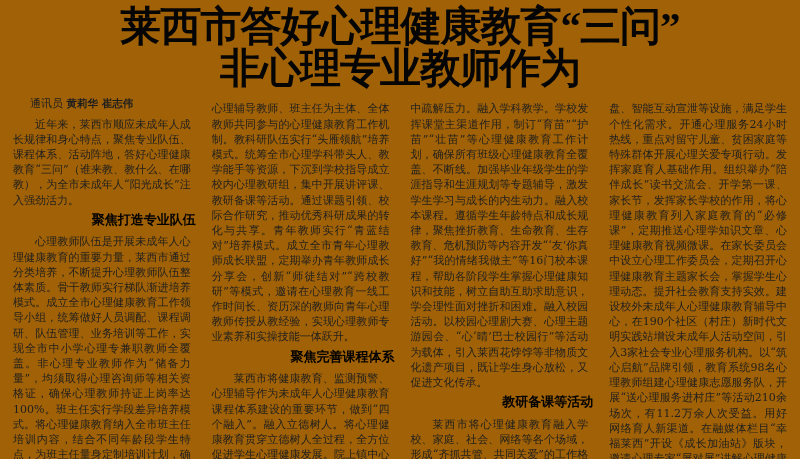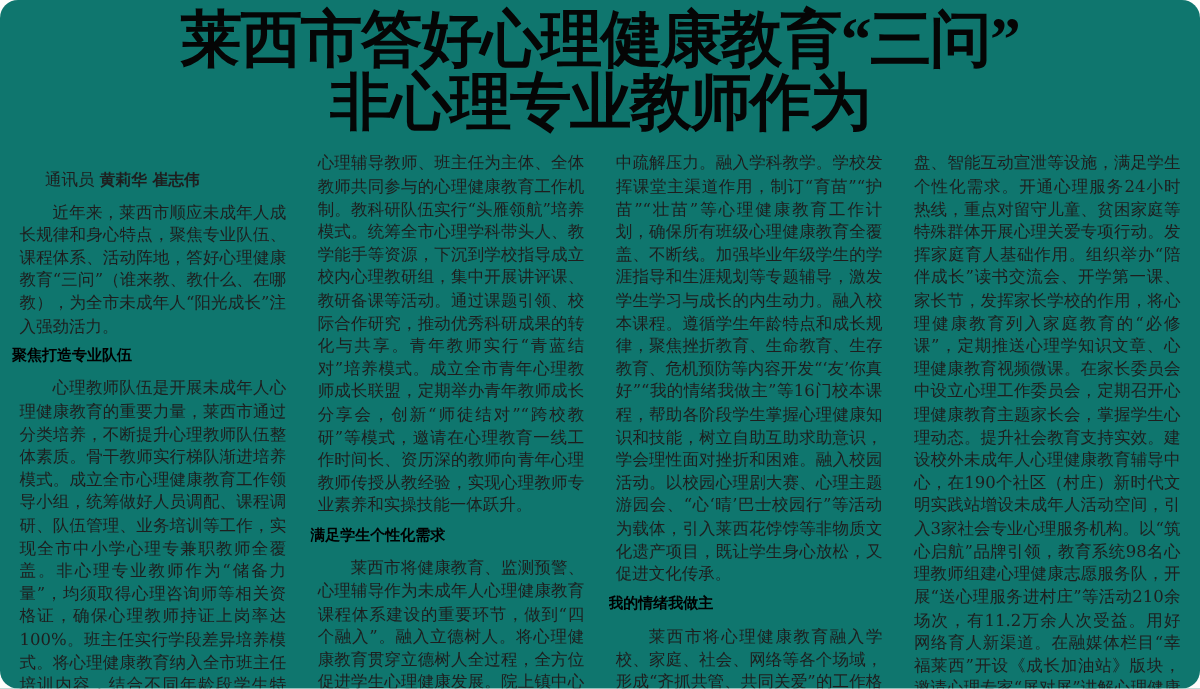--- a/index.html
+++ b/index.html
@@ -7,24 +7,23 @@
     padding: 0;
     background: #fdfdfb;
   }
   .page {
     position: relative;
     box-sizing: border-box;
     width: 800px;
     height: 459px;
     padding: 3px 8px 6px;
     overflow: hidden;
-    background: #0f766e;
+    background: #a16207;
     font-family: "DejaVu Serif", "Liberation Serif", serif;
     color: #1e1e1e;
-    border-radius: 12px;
   }
   .title {
     margin: 2px 0 7px;
     text-align: center;
     font-family: "Liberation Serif", "DejaVu Serif", serif;
     font-weight: 900;
     font-size: 41px;
     line-height: 1.03;
     color: #050505;
     letter-spacing: -1px;
@@ -39,31 +38,31 @@
     flex: 1 1 0;
     min-width: 0;
     font-size: 11px;
     line-height: 15.2px;
     text-align: justify;
     text-justify: inter-character;
     overflow: hidden;
   }
   .para { margin: 5px; }
   .para.indent { text-indent: 2em; }
-  .byline { margin: 16px 0 0; text-indent: 2em; }
+  .byline { margin: 0 0 0; text-indent: 2em; }
   .byline .byline-names {
     font-weight: bold;
     font-family: "DejaVu Sans", "Liberation Sans", sans-serif;
     font-size: 10.5px;
   }
   .sub-heading {
-    font-family: Liberation Sans, sans-serif;
+    font-family: Liberation Mono, monospace;
     font-weight: bold;
-    text-align: left;
-    font-size: 10px;
+    text-align: right;
+    font-size: 13px;
     line-height: 16.5px;
     margin: 1px 0;
     color: #000;
     text-indent: 0;
   }
 </style>
 </head>
 <body>
 
 <div class="page">
@@ -76,28 +75,28 @@
         <p class="byline"><span>通讯员 </span><span class="byline-names">黄莉华 崔志伟</span></p>
         <p class="para indent">近年来，莱西市顺应未成年人成长规律和身心特点，聚焦专业队伍、课程体系、活动阵地，答好心理健康教育“三问”（谁来教、教什么、在哪教），为全市未成年人“阳光成长”注入强劲活力。</p>
         <div class="sub-heading">
           <div>聚焦打造专业队伍</div>
         </div>
         <p class="para indent">心理教师队伍是开展未成年人心理健康教育的重要力量，莱西市通过分类培养，不断提升心理教师队伍整体素质。骨干教师实行梯队渐进培养模式。成立全市心理健康教育工作领导小组，统筹做好人员调配、课程调研、队伍管理、业务培训等工作，实现全市中小学心理专兼职教师全覆盖。非心理专业教师作为“储备力量”，均须取得心理咨询师等相关资格证，确保心理教师持证上岗率达100%。班主任实行学段差异培养模式。将心理健康教育纳入全市班主任培训内容，结合不同年龄段学生特点，为班主任量身定制培训计划，确保班主任每周参加一次沙龙活动、每月参加一次名家讲座、每学年接受不少于16学时的专题培训，在校内带动形成以专兼职</p>
       </div>
     <div class="col">
         <p class="para">心理辅导教师、班主任为主体、全体教师共同参与的心理健康教育工作机制。教科研队伍实行“头雁领航”培养模式。统筹全市心理学科带头人、教学能手等资源，下沉到学校指导成立校内心理教研组，集中开展讲评课、教研备课等活动。通过课题引领、校际合作研究，推动优秀科研成果的转化与共享。青年教师实行“青蓝结对”培养模式。成立全市青年心理教师成长联盟，定期举办青年教师成长分享会，创新“师徒结对”“跨校教研”等模式，邀请在心理教育一线工作时间长、资历深的教师向青年心理教师传授从教经验，实现心理教师专业素养和实操技能一体跃升。</p>
         <div class="sub-heading">
-          <div>满足学生个性化需求</div>
+          <div>聚焦完善课程体系</div>
         </div>
         <p class="para indent">莱西市将健康教育、监测预警、心理辅导作为未成年人心理健康教育课程体系建设的重要环节，做到“四个融入”。融入立德树人。将心理健康教育贯穿立德树人全过程，全方位促进学生心理健康发展。院上镇中心小学在校内打造“院小小院”校内劳动实践基地，引导学生在劳动教育中磨炼意志，在汗水</p>
       </div>
     <div class="col">
         <p class="para">中疏解压力。融入学科教学。学校发挥课堂主渠道作用，制订“育苗”“护苗”“壮苗”等心理健康教育工作计划，确保所有班级心理健康教育全覆盖、不断线。加强毕业年级学生的学涯指导和生涯规划等专题辅导，激发学生学习与成长的内生动力。融入校本课程。遵循学生年龄特点和成长规律，聚焦挫折教育、生命教育、生存教育、危机预防等内容开发“‘友’你真好”“我的情绪我做主”等16门校本课程，帮助各阶段学生掌握心理健康知识和技能，树立自助互助求助意识，学会理性面对挫折和困难。融入校园活动。以校园心理剧大赛、心理主题游园会、“心‘晴’巴士校园行”等活动为载体，引入莱西花饽饽等非物质文化遗产项目，既让学生身心放松，又促进文化传承。</p>
         <div class="sub-heading">
-          <div>我的情绪我做主</div>
+          <div>教研备课等活动</div>
         </div>
         <p class="para indent">莱西市将心理健康教育融入学校、家庭、社会、网络等各个场域，形成“齐抓共管、共同关爱”的工作格局。抓实学校育人主体责任。在校内高标准、规范化建设心理辅导室，配备团体沙</p>
       </div>
     <div class="col">
         <p class="para">盘、智能互动宣泄等设施，满足学生个性化需求。开通心理服务24小时热线，重点对留守儿童、贫困家庭等特殊群体开展心理关爱专项行动。发挥家庭育人基础作用。组织举办“陪伴成长”读书交流会、开学第一课、家长节，发挥家长学校的作用，将心理健康教育列入家庭教育的“必修课”，定期推送心理学知识文章、心理健康教育视频微课。在家长委员会中设立心理工作委员会，定期召开心理健康教育主题家长会，掌握学生心理动态。提升社会教育支持实效。建设校外未成年人心理健康教育辅导中心，在190个社区（村庄）新时代文明实践站增设未成年人活动空间，引入3家社会专业心理服务机构。以“筑心启航”品牌引领，教育系统98名心理教师组建心理健康志愿服务队，开展“送心理服务进村庄”等活动210余场次，有11.2万余人次受益。用好网络育人新渠道。在融媒体栏目“幸福莱西”开设《成长加油站》版块，邀请心理专家“屏对屏”讲解心理健康教育难点热点问题。截至目前，线上课堂已直播16期。</p>
       </div>
   </div>
 </div>
 
 </body></html>

